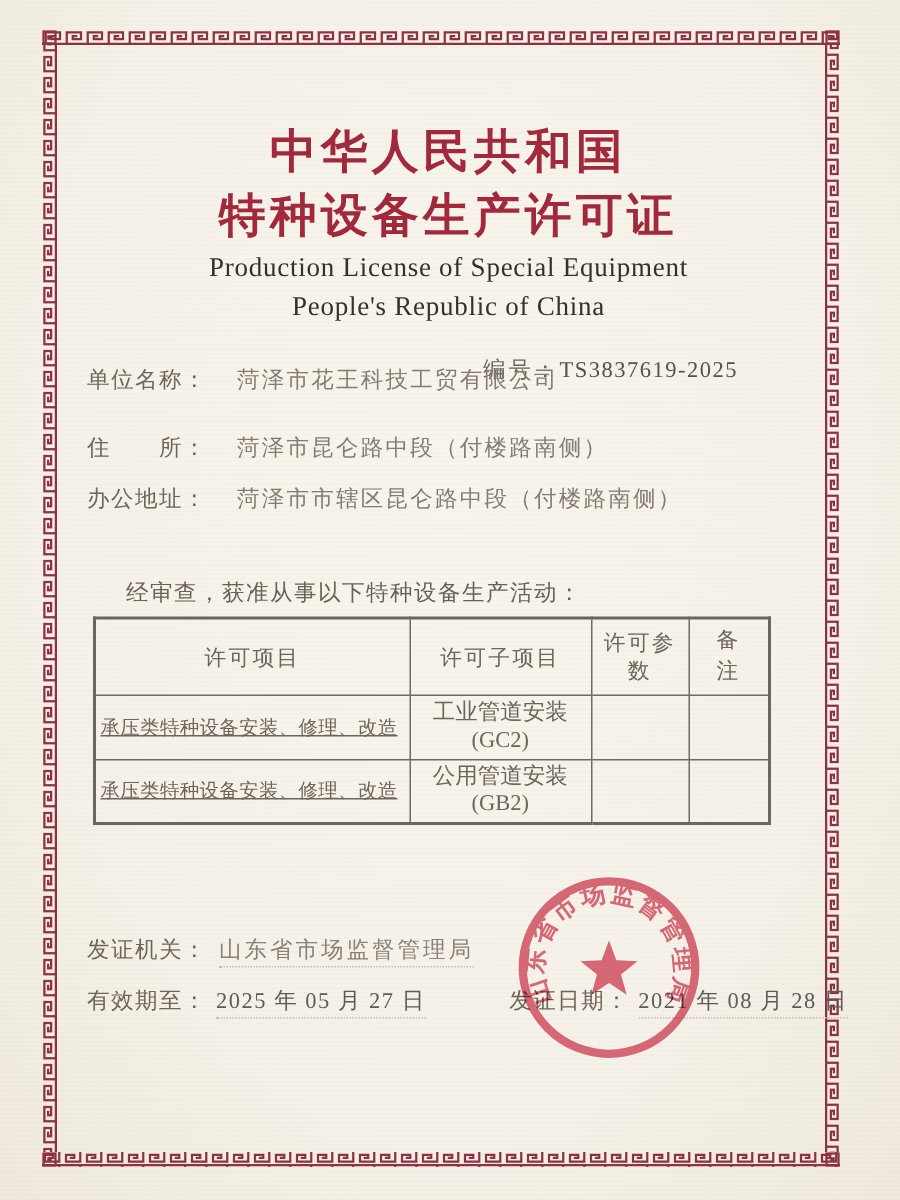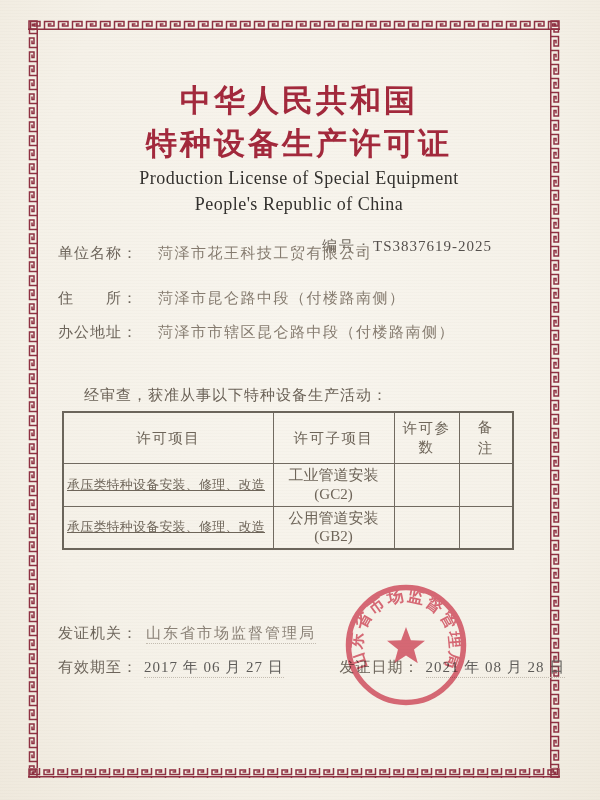--- a/index.html
+++ b/index.html
@@ -155,21 +155,21 @@
       </tr>
     </tbody>
       </table>
 
     <div class="issuer-row">
       <span class="lbl">发证机关：</span><span class="val">山东省市场监督管理局</span>
     </div>
 
     <div class="dates-row">
       <span>
-        <span class="lbl">有效期至：</span><span class="val">2017 年 06 月 27 日</span>
+        <span class="lbl">有效期至：</span><span class="val">2025 年 05 月 27 日</span>
       </span>
       <span class="date-issue">
         <span class="lbl">发证日期：</span><span class="val">2021 年 08 月 28 日</span>
       </span>
     </div>
 
   </div>
 
   <svg class="seal-svg" width="160" height="160" viewBox="0 0 160 160">
     <defs>

